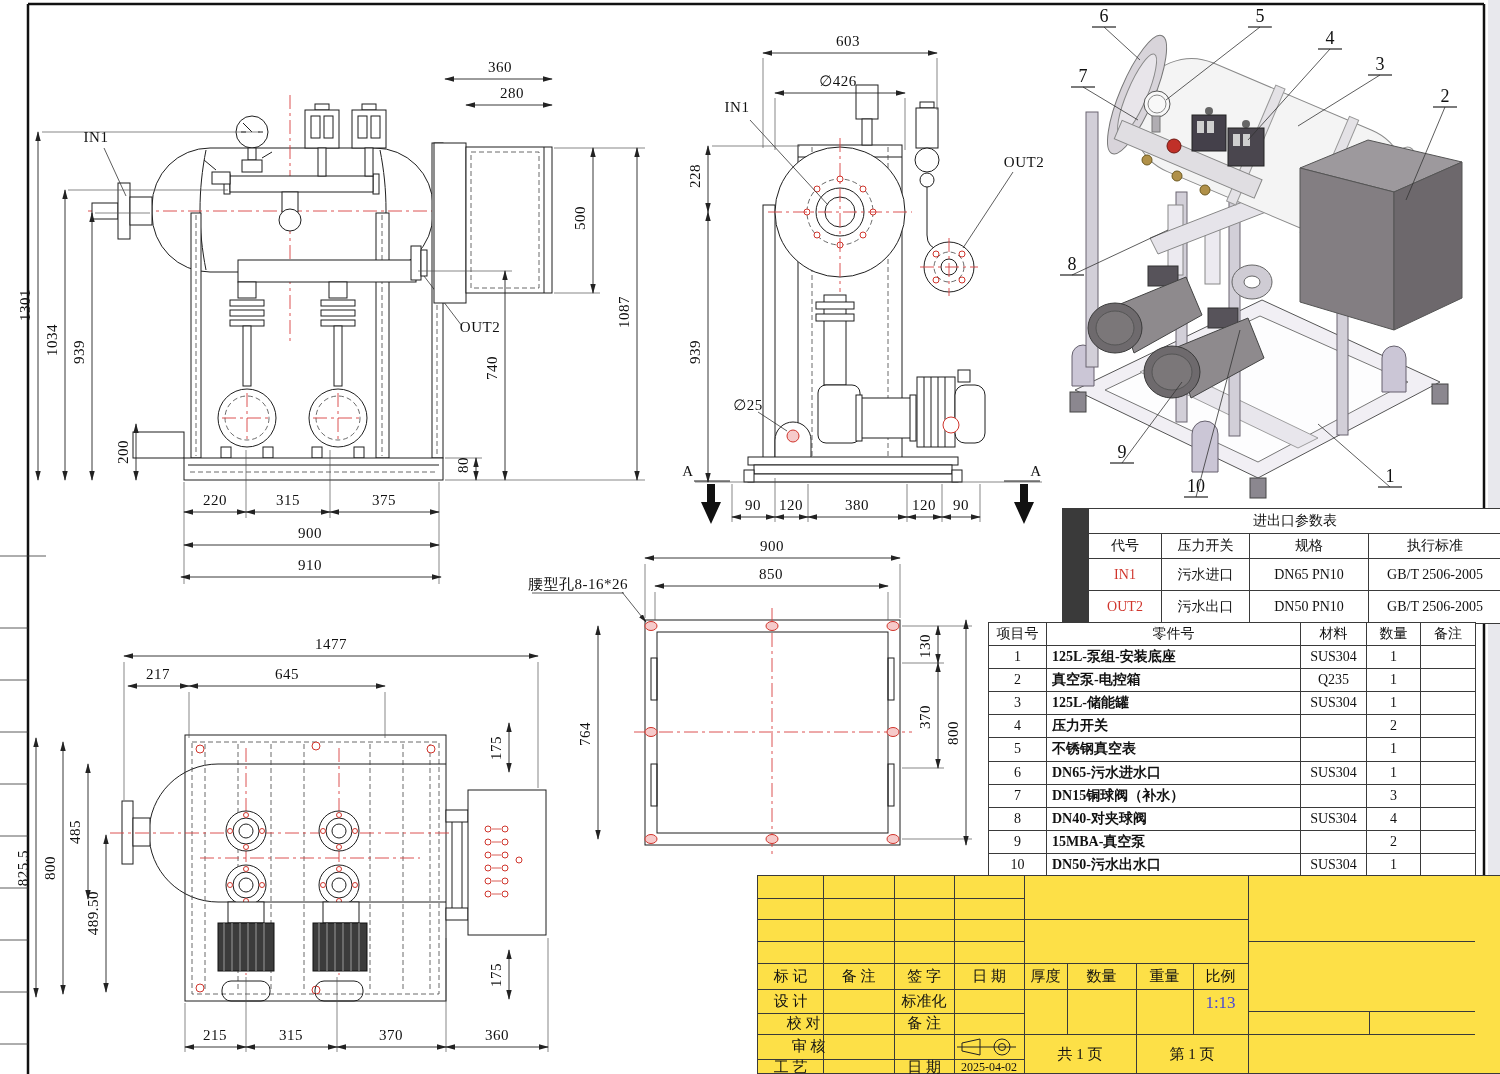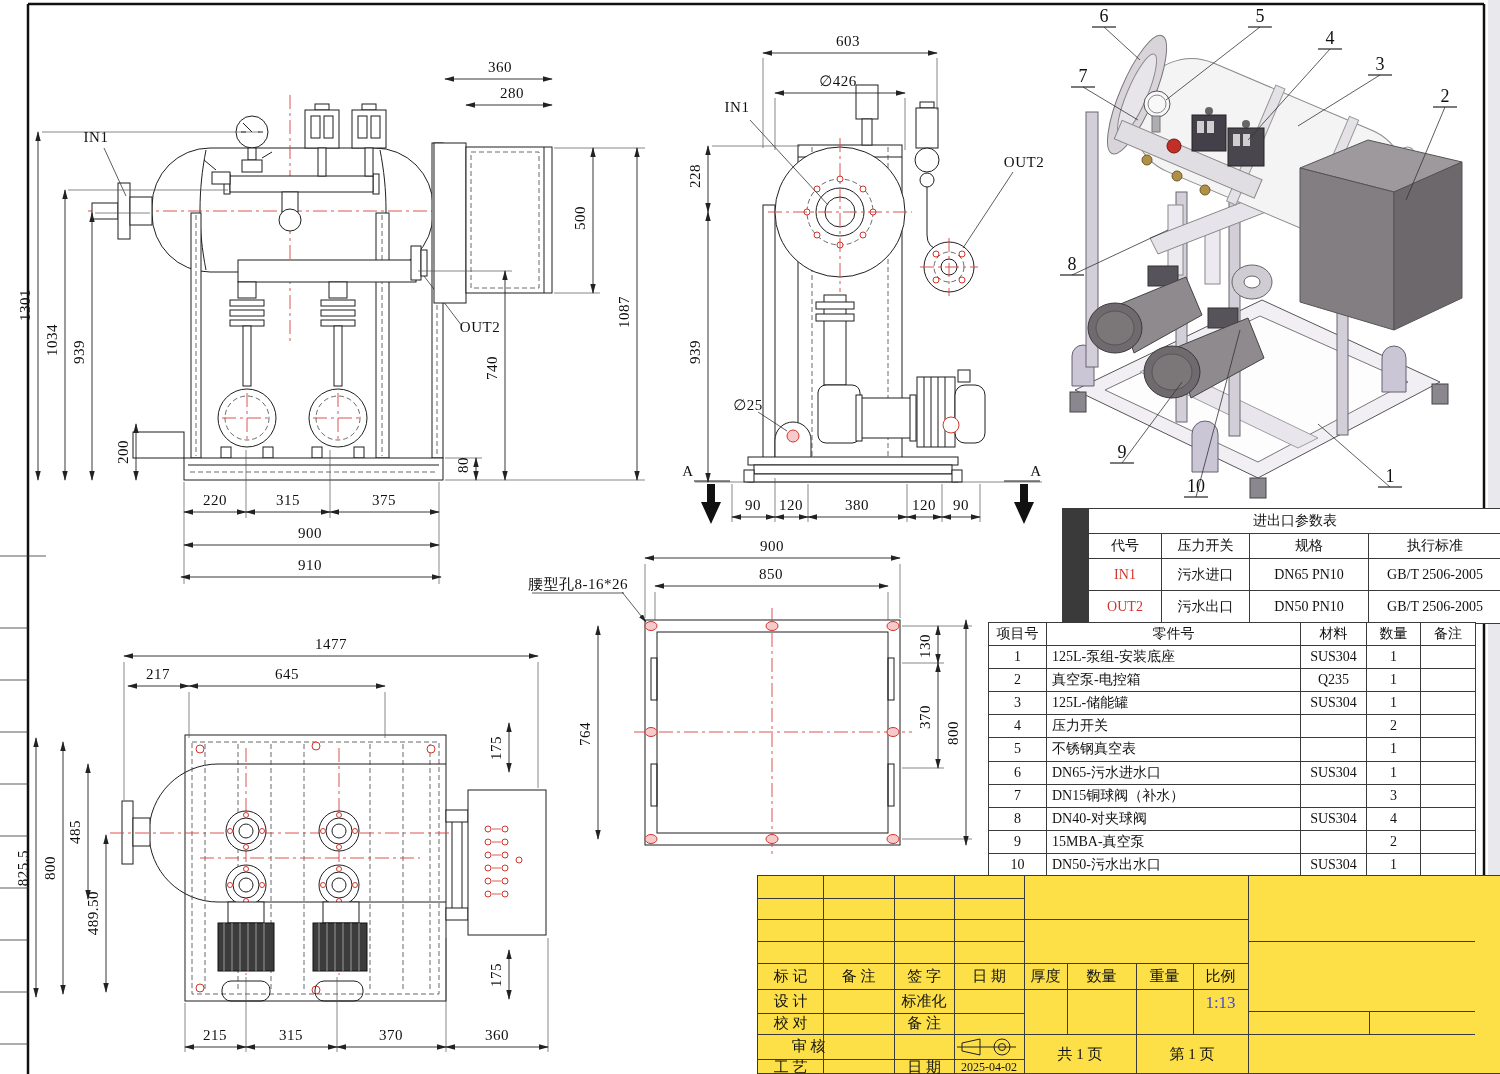--- a/index.html
+++ b/index.html
@@ -16,21 +16,21 @@
   .dim{stroke:#222;stroke-width:.9;fill:none;}
   .thin{stroke:#333;stroke-width:.8;fill:none;}
   .ball{stroke:#222;stroke-width:1.2;fill:none;}
   .ext{stroke:#555;stroke-width:.7;fill:none;}
   .dimtxt{font-size:15px;fill:#111;text-anchor:middle;letter-spacing:.5px;}
   .balltxt{font-size:18px;fill:#111;text-anchor:middle;}
   
   .gridtbl{position:absolute;display:grid;background:#3a3a3a;gap:1px;border:1px solid #3a3a3a;}
   .cell{background:#fff;display:flex;align-items:center;font-size:14px;white-space:nowrap;overflow:hidden;}
   .c{justify-content:center;}
-  .l{justify-content:flex-start;padding-left:5px;}
+  .l{justify-content:flex-start;padding-left:5px;font-weight:bold;}
   .red{color:#d0352c;}
   .span4{grid-column:1/-1;}
   
   #title-block{position:absolute;left:757px;top:875px;width:845px;height:199px;border:1px solid #3a3a3a;box-sizing:border-box;background:#fde047;}
   .vl{position:absolute;width:1px;background:#3a3a3a;}
   .hl{position:absolute;height:1px;background:#3a3a3a;}
   .tbt{position:absolute;display:flex;align-items:center;justify-content:center;font-size:15px;white-space:nowrap;}
   .blue{color:#4a4ad4;font-size:17px;}
   .small{font-size:12px;}
   .leftpad{justify-content:flex-start;padding-left:8px;font-size:14px;}
@@ -737,21 +737,21 @@
   <div class="tbt" style="left:0;top:87px;width:65px;height:26px">标 记</div>
   <div class="tbt" style="left:65px;top:87px;width:71px;height:26px">备 注</div>
   <div class="tbt" style="left:136px;top:87px;width:60px;height:26px">签 字</div>
   <div class="tbt" style="left:196px;top:87px;width:70px;height:26px">日 期</div>
   <div class="tbt" style="left:266px;top:87px;width:43px;height:26px">厚度</div>
   <div class="tbt" style="left:309px;top:87px;width:69px;height:26px">数量</div>
   <div class="tbt" style="left:378px;top:87px;width:57px;height:26px">重量</div>
   <div class="tbt" style="left:435px;top:87px;width:55px;height:26px">比例</div>
   <div class="tbt" style="left:0;top:113px;width:65px;height:24px">设 计</div>
   <div class="tbt" style="left:136px;top:113px;width:60px;height:24px">标准化</div>
-  <div class="tbt" style="left:0;top:137px;width:65px;height:21px">校 对</div>
+  <div class="tbt" style="left:13px;top:137px;width:65px;height:21px">校 对</div>
   <div class="tbt" style="left:136px;top:137px;width:60px;height:21px">备 注</div>
   <div class="tbt" style="left:18px;top:158px;width:65px;height:25px">审 核</div>
   <div class="tbt" style="left:0;top:183px;width:65px;height:16px">工 艺</div>
   <div class="tbt" style="left:136px;top:183px;width:60px;height:16px">日 期</div>
   <div class="tbt small" style="left:196px;top:183px;width:70px;height:16px">2025-04-02</div>
   <div class="tbt blue" style="left:435px;top:104px;width:55px;height:45px">1:13</div>
   <div class="tbt" style="left:266px;top:158px;width:112px;height:41px">共 1 页</div>
   <div class="tbt" style="left:378px;top:158px;width:112px;height:41px">第 1 页</div>
 
   <svg style="position:absolute;left:198px;top:160px" width="66" height="22">

